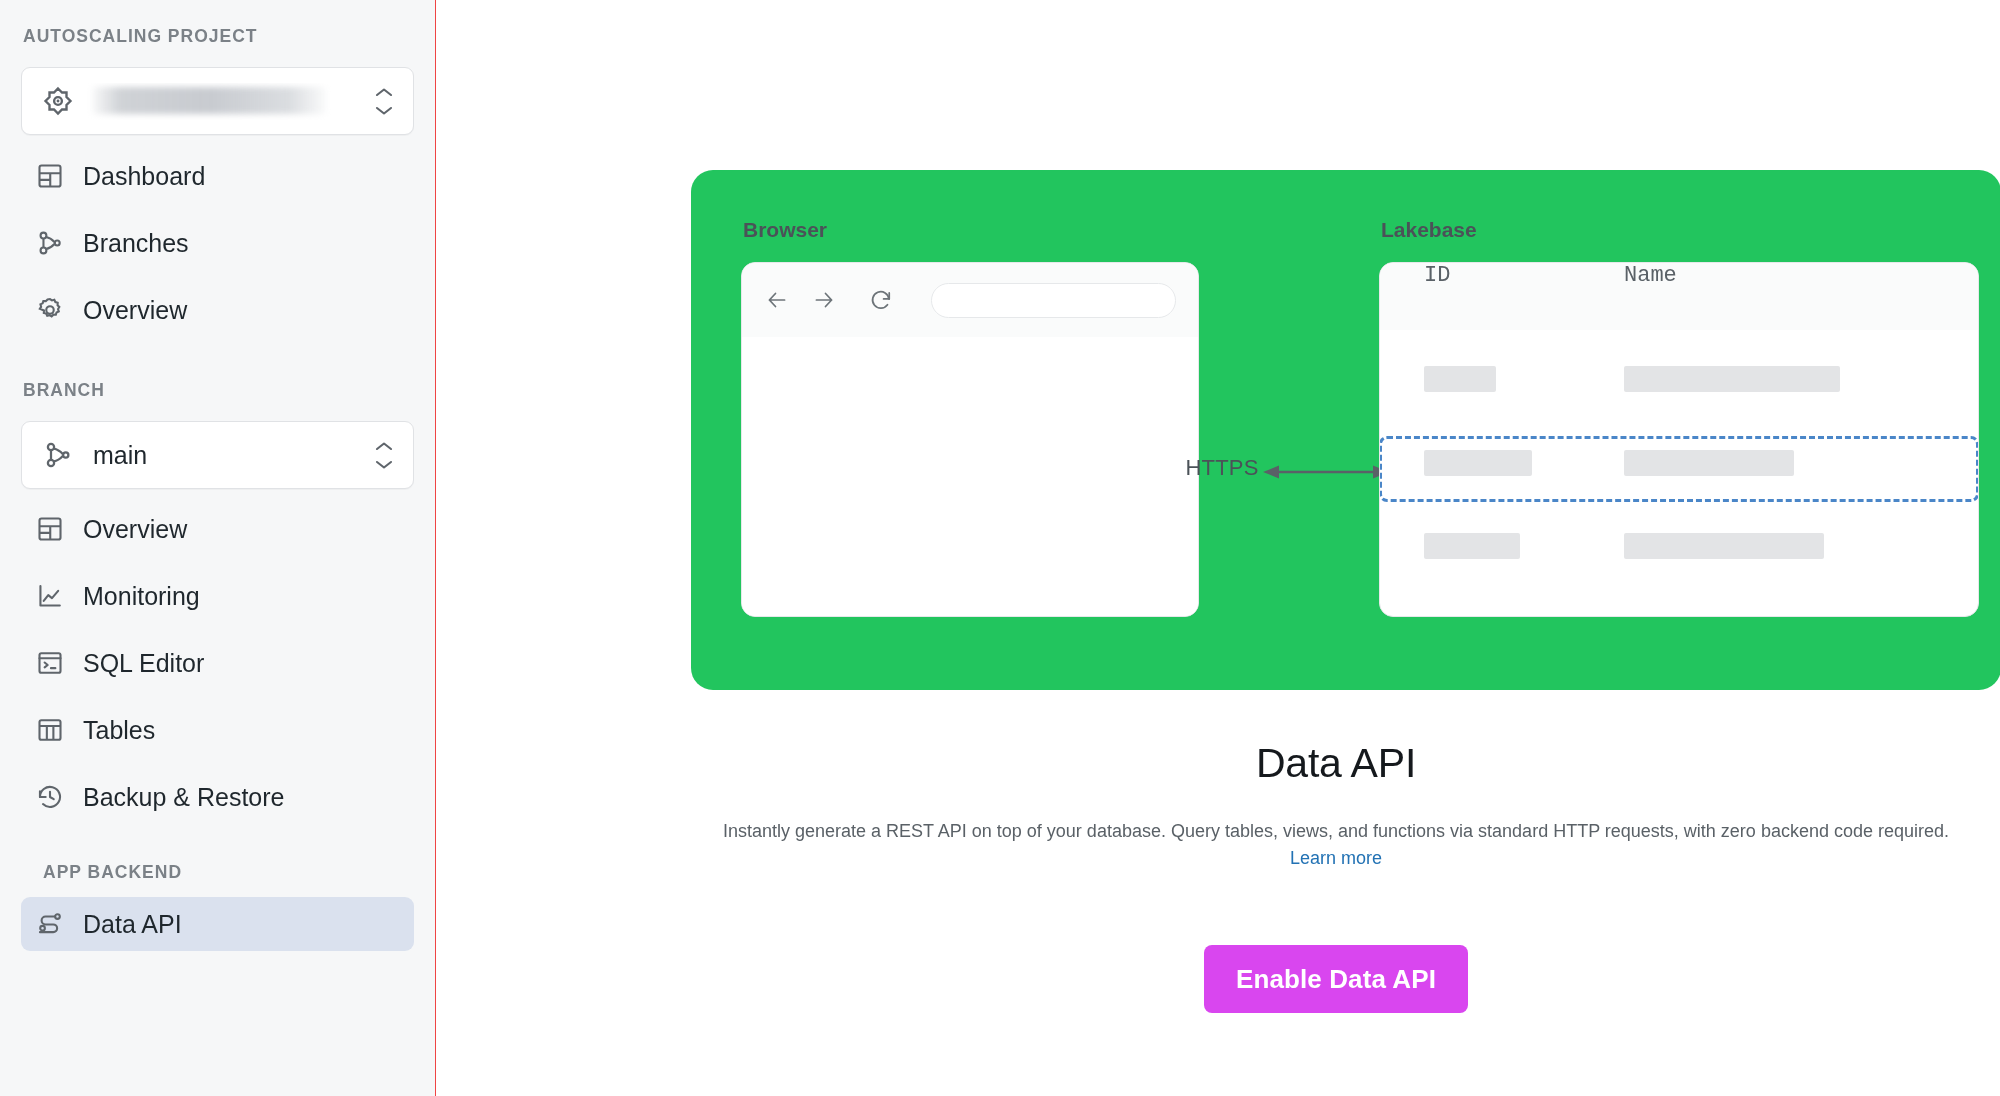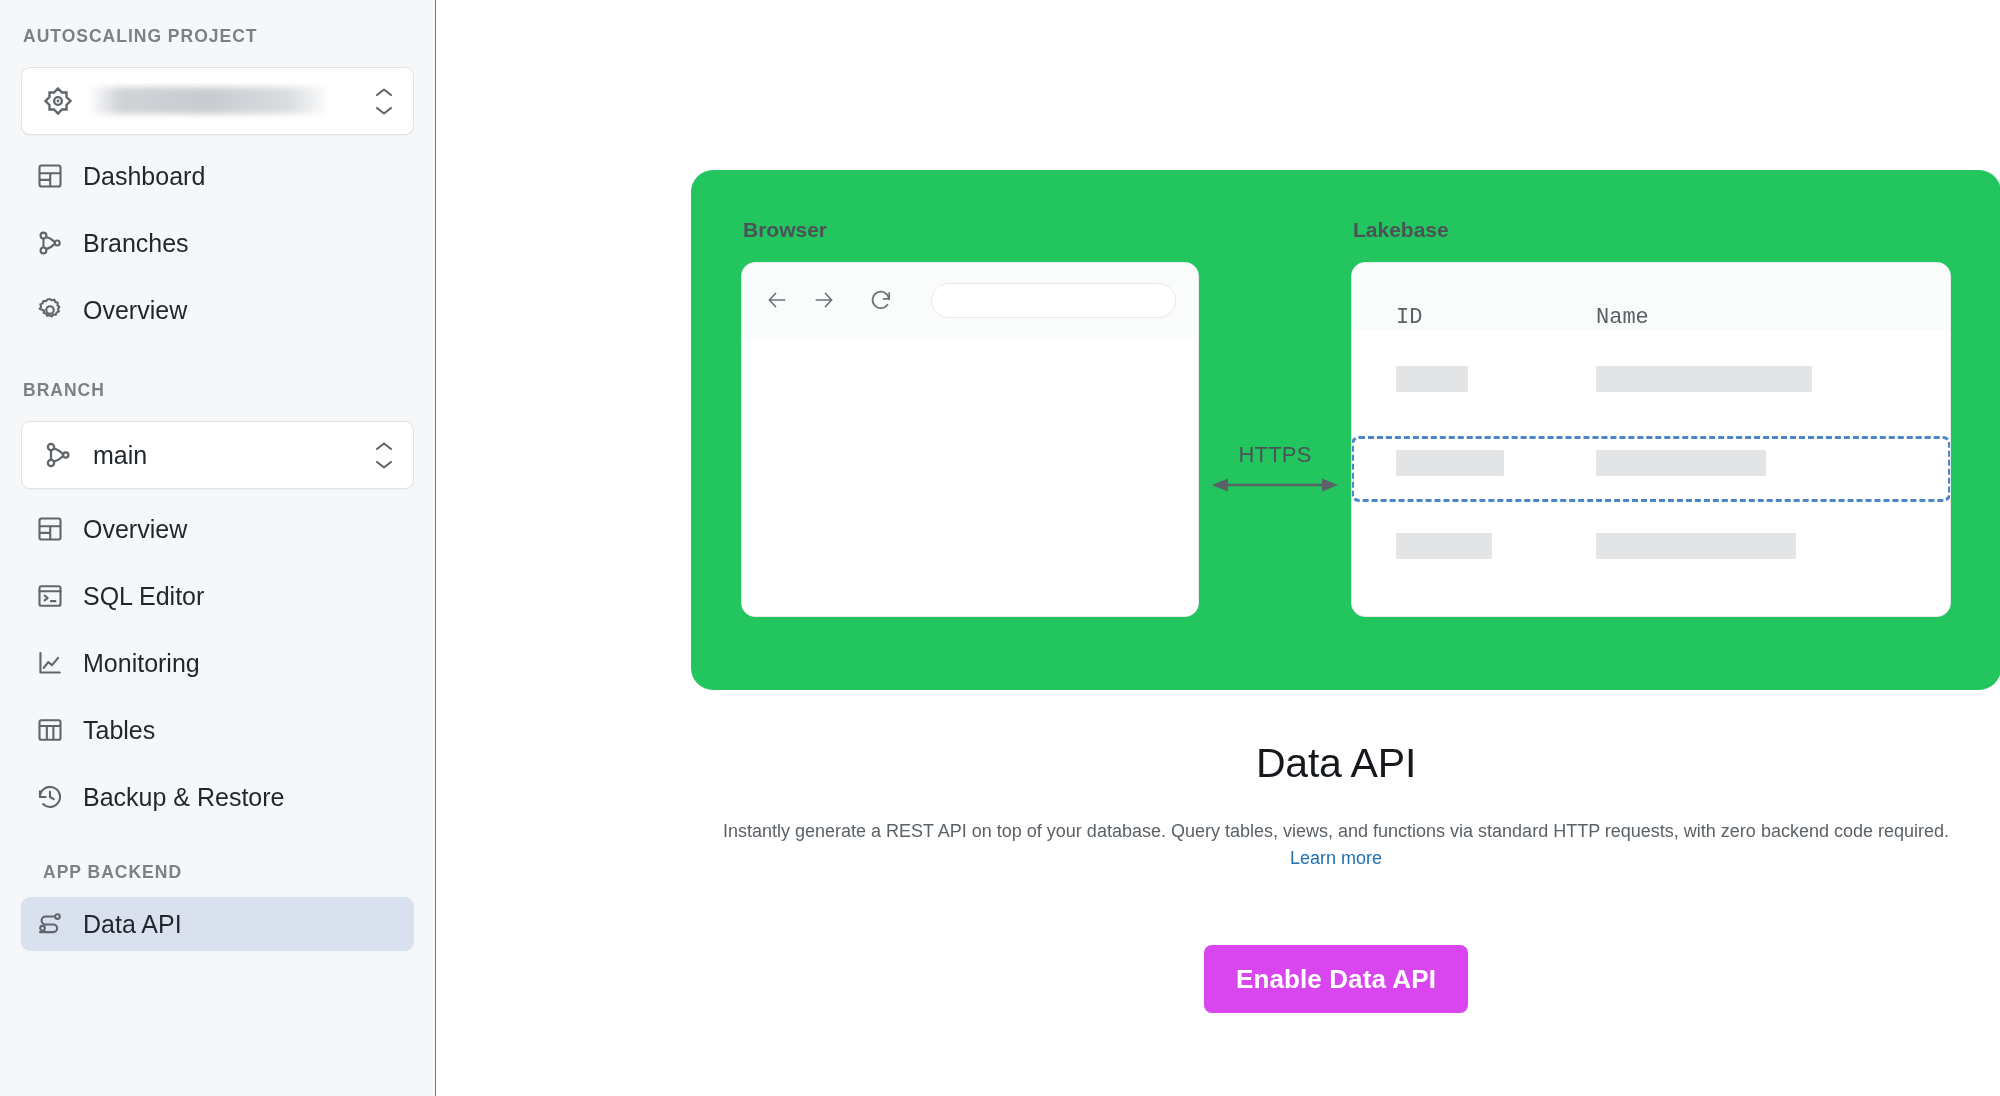--- a/index.html
+++ b/index.html
@@ -208,22 +208,22 @@
     border: 1px solid #e6e8ea;
     border-radius: 18px;
   }
 
   .browser-body { flex: 1 1 auto; background: #ffffff; }
 
   
   .arrow-col {
     width: 180px;
     display: flex;
-    flex-direction: column;
-    align-items: center;
+    flex-direction: row;
+    align-items: flex-end;
     justify-content: center;
     align-self: center;
     margin-top: 34px;
   }
   .arrow-label {
     font-size: 22px;
     color: #4b5258;
     margin-bottom: 6px;
     letter-spacing: 0.2px;
   }
@@ -236,21 +236,21 @@
     border: 1px solid #e6e8ea;
     border-radius: 14px;
     overflow: hidden;
     position: relative;
   }
 
   .table-head {
     height: 67px;
     background: #fafbfb;
     display: flex;
-    align-items: flex-end;
+    align-items: flex-start;
     padding: 0 0 0 44px;
   }
   .table-head .th {
     font-family: "Liberation Mono", monospace;
     font-size: 22px;
     color: #5a6167;
   }
   .th.id   { width: 200px; }
   .th.name { width: 220px; }
 
@@ -441,36 +441,36 @@
             <rect x="3" y="3" width="18" height="18" rx="1.8"></rect>
               <path d="M3 9.6h18M12.2 9.6V21M3 15.3h9.2"></path>
           </svg>
         </span>
         <span class="nav-label">Overview</span>
       </div>
 
       <div class="nav-item">
         <span class="nav-icon">
           <svg width="28" height="28" viewBox="0 0 24 24" fill="none" stroke="currentColor" stroke-width="1.8" stroke-linecap="round" stroke-linejoin="round">
+            <path d="M3.8 3.4v16.8h16.6"></path>
+              <path d="M6.6 16.2l3.9-5 3.2 2.6 5.3-6.2"></path>
+          </svg>
+        </span>
+        <span class="nav-label">Monitoring</span>
+      </div>
+
+      <div class="nav-item">
+        <span class="nav-icon">
+          <svg width="28" height="28" viewBox="0 0 24 24" fill="none" stroke="currentColor" stroke-width="1.8" stroke-linecap="round" stroke-linejoin="round">
             <rect x="3" y="3.6" width="18" height="16.8" rx="1.6"></rect>
               <path d="M3 7.9h18"></path>
             <path d="M7.4 11.6l2.6 2.1-2.6 2.1M12.8 16.4h3.8"></path>
           </svg>
         </span>
         <span class="nav-label">SQL Editor</span>
-      </div>
-
-      <div class="nav-item">
-        <span class="nav-icon">
-          <svg width="28" height="28" viewBox="0 0 24 24" fill="none" stroke="currentColor" stroke-width="1.8" stroke-linecap="round" stroke-linejoin="round">
-            <path d="M3.8 3.4v16.8h16.6"></path>
-              <path d="M6.6 16.2l3.9-5 3.2 2.6 5.3-6.2"></path>
-          </svg>
-        </span>
-        <span class="nav-label">Monitoring</span>
       </div>
 
       <div class="nav-item">
         <span class="nav-icon">
           <svg width="28" height="28" viewBox="0 0 24 24" fill="none" stroke="currentColor" stroke-width="1.8">
             <rect x="3" y="3.6" width="18" height="16.8" rx="1.6"></rect>
               <path d="M3 8.6h18M9.3 8.6v11.8M14.9 8.6v11.8"></path>
           </svg>
         </span>
         <span class="nav-label">Tables</span>

